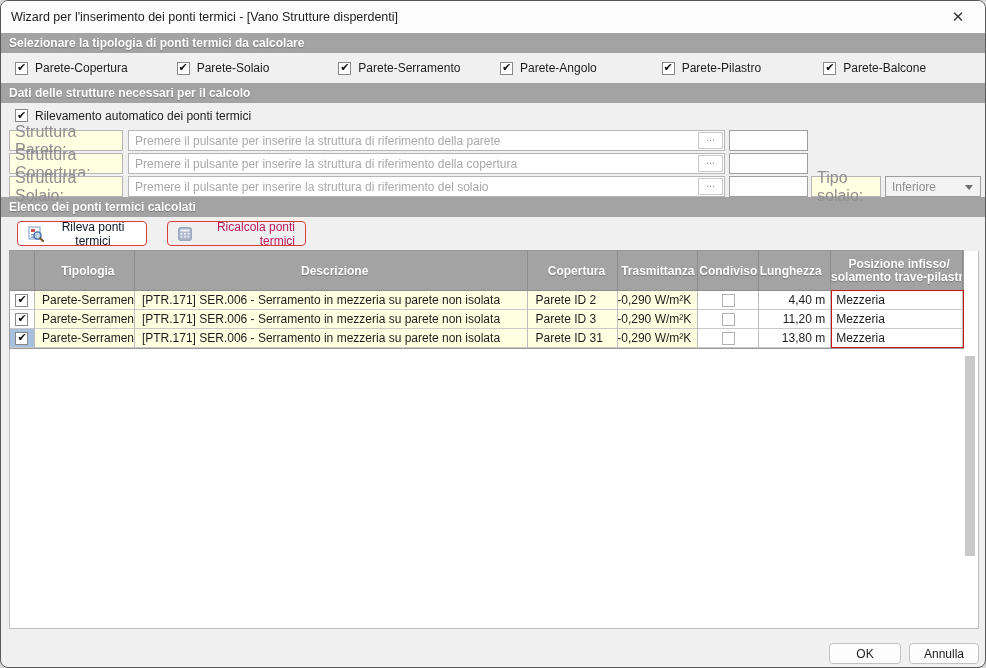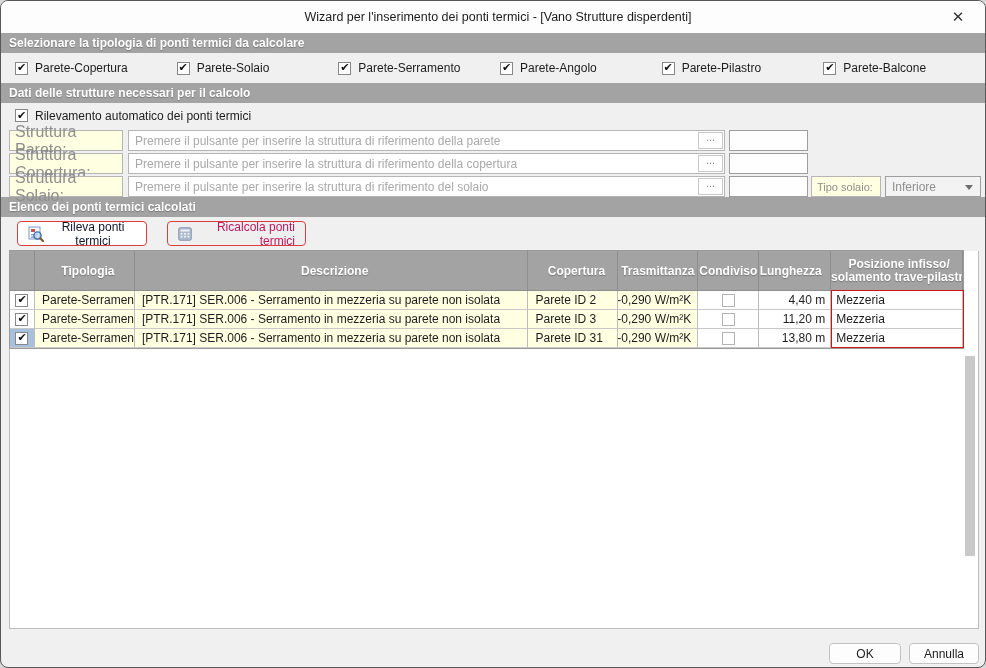--- a/index.html
+++ b/index.html
@@ -1,20 +1,20 @@
 <!DOCTYPE html>
 <html><head>
 <meta charset="utf-8">
 <style>
   html,body{margin:0;padding:0;background:#d8d8d8;}
   *{box-sizing:border-box;font-family:"Liberation Sans","DejaVu Sans",sans-serif;}
   .dialog{position:relative;width:986px;height:668px;background:#f0f0f0;border:1px solid #585858;
           border-radius:8px;overflow:hidden;}
   
-  .titlebar{height:32px;background:#fdfdfd;display:flex;align-items:center;position:relative;justify-content:center;}
+  .titlebar{height:32px;background:#fdfdfd;display:flex;align-items:center;position:relative;}
   .title{font-size:12.5px;color:#1b1b1b;padding-left:10px;}
   .close-btn{position:absolute;right:6px;top:1px;width:42px;height:29px;display:flex;align-items:center;
              justify-content:center;font-size:15px;color:#333;cursor:pointer;}
   
   .sec-head{height:20px;background:#a3a3a3;color:#ffffff;font-size:12px;font-weight:bold;
             display:flex;align-items:center;padding-left:8px;text-shadow:0 1px 1px rgba(90,90,90,.6);}
   
   .tip-row{height:30px;display:flex;align-items:center;padding-left:14px;background:#f0f0f0;text-align:center;}
   .tip-item{width:174px;display:flex;align-items:center;gap:7px;}
   .cb{width:13px;height:13px;background:#fff;border:1px solid #878787;display:inline-flex;
@@ -26,21 +26,21 @@
   .dati{position:relative;height:94px;background:#f0f0f0;}
   .auto-check{position:absolute;left:14px;top:6px;display:flex;align-items:flex-start;gap:7px;}
   .f-label{position:absolute;left:8px;width:114px;height:21px;background:#ffffe1;border:1px solid #b5b5b5;
            color:#8f8f8f;font-size:16px;display:flex;align-items:center;padding-left:5px;}
   .f-field{position:absolute;left:127px;width:597px;height:21px;background:#fff;border:1px solid #b5b5b5;
            color:#a9a9a9;font-size:12px;display:flex;align-items:center;padding-left:6px;}
   .f-browse{position:absolute;right:1px;top:1px;width:25px;height:17px;background:#fff;border:1px solid #c9c9c9;
             color:#8a8a8a;font-size:11px;line-height:9px;text-align:center;cursor:pointer;}
   .f-extra{position:absolute;left:728px;width:79px;height:21px;background:#fefefe;border:1px solid #9e9e9e;}
   .f-tipo-label{position:absolute;left:810px;width:70px;height:21px;background:#ffffe1;border:1px solid #b5b5b5;
-                color:#8f8f8f;font-size:11px;display:flex;align-items:center;padding-left:5px;}
+                color:#8f8f8f;font-size:16px;display:flex;align-items:center;padding-left:5px;}
   .f-combo{position:absolute;left:884px;width:96px;height:21px;background:#f3f3f3;border:1px solid #9e9e9e;
            color:#8f8f8f;font-size:12px;display:flex;align-items:center;padding-left:6px;}
   .combo-arrow{position:absolute;right:7px;top:8px;width:0;height:0;border-left:4px solid transparent;
                border-right:4px solid transparent;border-top:5px solid #6e6e6e;}
   
   .toolbar{height:34px;position:relative;background:#f0f0f0;}
   .tool-btn{position:absolute;top:4px;height:25px;border:1px solid #d84040;border-radius:4px;background:#fff;
             display:flex;align-items:center;gap:6px;padding:0 10px;font-size:12px;color:#0f172a;cursor:pointer;}
   .tool-btn.disabled{background:#efefef;color:#be185d;cursor:default;text-align:right;}
   

